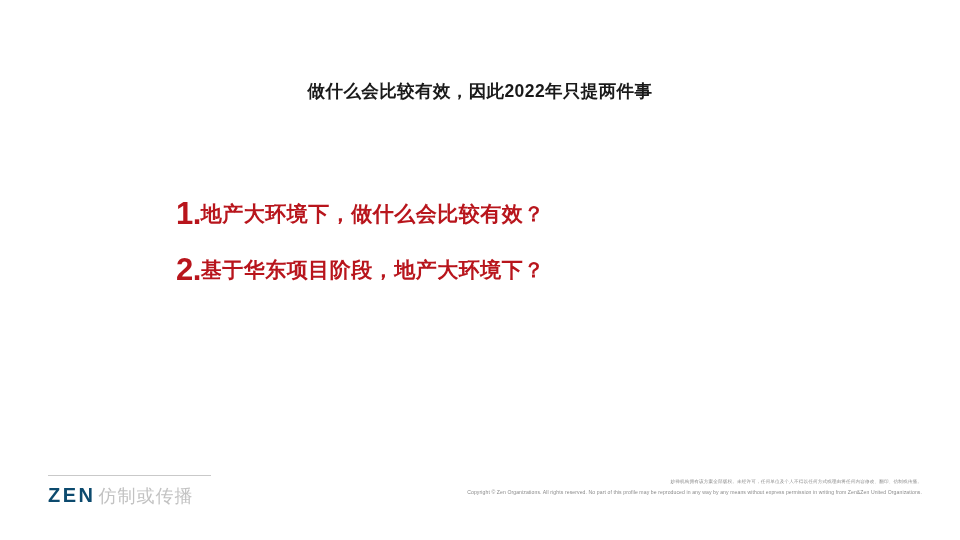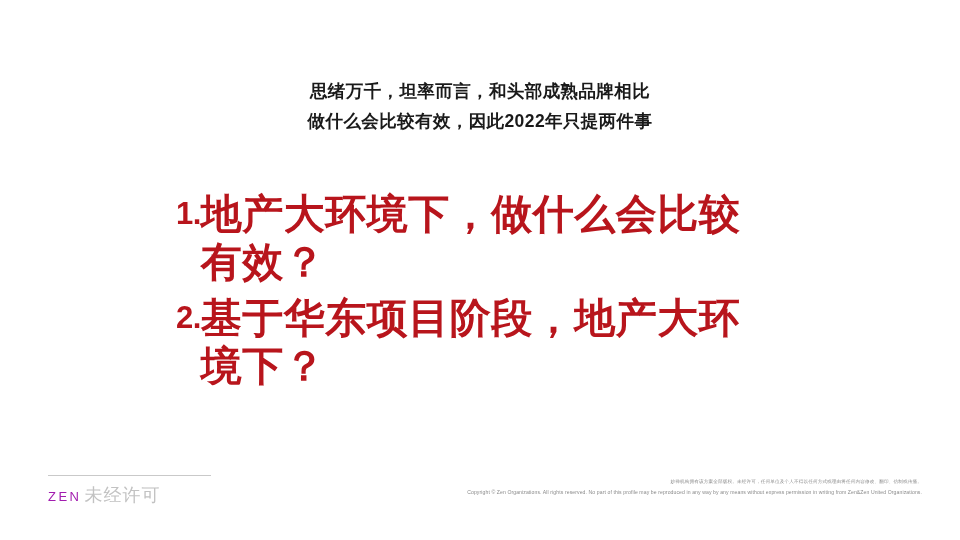--- a/index.html
+++ b/index.html
@@ -57,21 +57,21 @@
     flex: 0 0 auto;
     font-size: 31px;
     line-height: 48px;
     font-weight: 700;
     color: #b8151c;
     letter-spacing: -0.5px;
     white-space: nowrap;
   }
   .item-text {
     flex: 1 1 auto;
-    font-size: 41px;
+    font-size: 21px;
     line-height: 48px;
     font-weight: 700;
     color: #b8151c;
     letter-spacing: 0.5px;
     word-break: break-all;
   }
 
   
   .footer {
     position: absolute;
@@ -90,24 +90,24 @@
   }
   .brand {
     position: absolute;
     left: 48px;
     top: 14px;
     display: flex;
     align-items: baseline;
     white-space: nowrap;
   }
   .brand-zen {
-    font-size: 13px;
+    font-size: 20px;
     line-height: 22px;
-    font-weight: 400;
-    color: #a21caf;
+    font-weight: 700;
+    color: #0c4a6e;
     letter-spacing: 2.5px;
     font-family: "Liberation Sans", "DejaVu Sans", sans-serif;
   }
   .brand-cn {
     font-size: 18px;
     line-height: 22px;
     font-weight: 400;
     color: #c2c2c2;
     letter-spacing: 1px;
     margin-left: 3px;
@@ -139,21 +139,20 @@
     text-align: right;
     margin-top: 2px;
   }
 </style>
 </head>
 <body>
 
 <div class="slide">
 
   <div class="header">
-    <span class="header-line">思绪万千，坦率而言，和头部成熟品牌相比</span>
     <span class="header-line">做什么会比较有效，因此2022年只提两件事</span>
   </div>
 
   <div class="body-list">
 
     <div class="list-item">
       <span class="item-number">1.</span>
       <span class="item-text">地产大环境下，做什么会比较有效？</span>
     </div>
 
@@ -163,21 +162,21 @@
     </div>
 
   </div>
 
   <div class="footer">
 
     <div class="footer-rule"></div>
 
     <div class="brand">
       <span class="brand-zen">ZEN</span>
-      <span class="brand-cn">未经许可</span>
+      <span class="brand-cn">仿制或传播</span>
     </div>
 
     <div class="copyright">
       <span class="copy-cn">妙禅机构拥有该方案全部版权。未经许可，任何单位及个人不得以任何方式或理由将任何内容修改、翻印、仿制或传播。</span>
       <span class="copy-en">Copyright © Zen Organizations. All rights reserved.  No part of this profile may be reproduced in any way by any means without express permission in writing from Zen&amp;Zen United Organizations.</span>
     </div>
 
   </div>
 
 </div>

